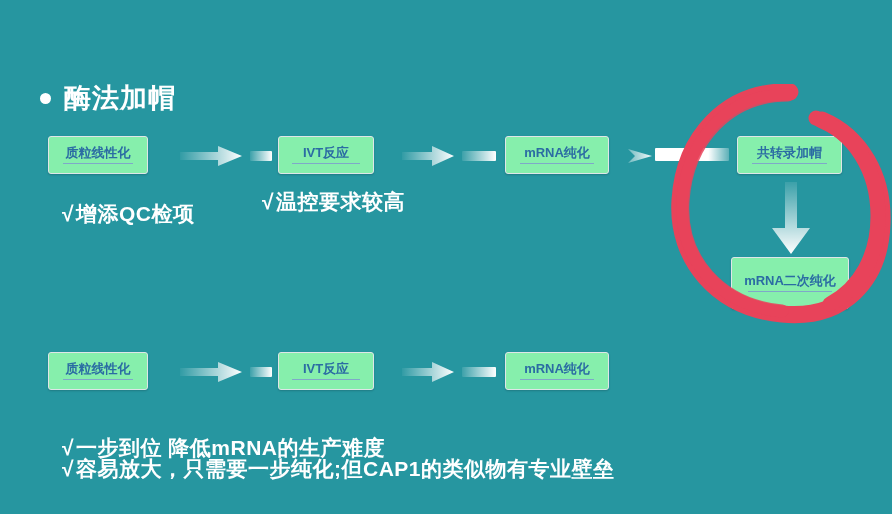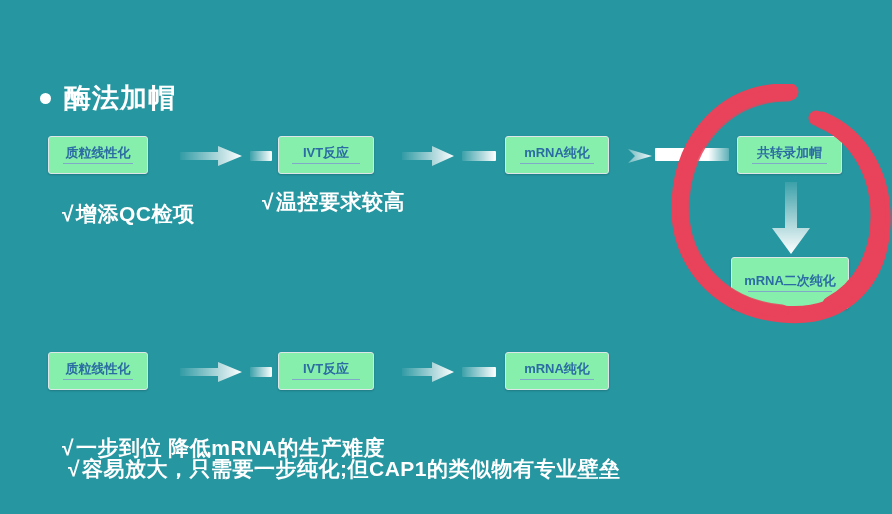--- a/index.html
+++ b/index.html
@@ -261,17 +261,17 @@
   <div class="dash" style="left:462px; top:367px; width:34px;"></div>
 
   <div class="flow-box" style="left:505px; top:352px; width:104px; height:38px;">
     <span class="bx-label">mRNA纯化</span>
     <span class="bx-rule"></span>
   </div>
 
   <div class="check-line" style="left:62px; top:434px;">
     <span class="tick">√</span><span>一步到位 降低mRNA的生产难度</span>
   </div>
-  <div class="check-line" style="left:68px; top:455px;">
+  <div class="check-line" style="left:62px; top:455px;">
     <span class="tick">√</span><span>容易放大，只需要一步纯化;但CAP1的类似物有专业壁垒</span>
   </div>
 
 </div>
 
 </body></html>

